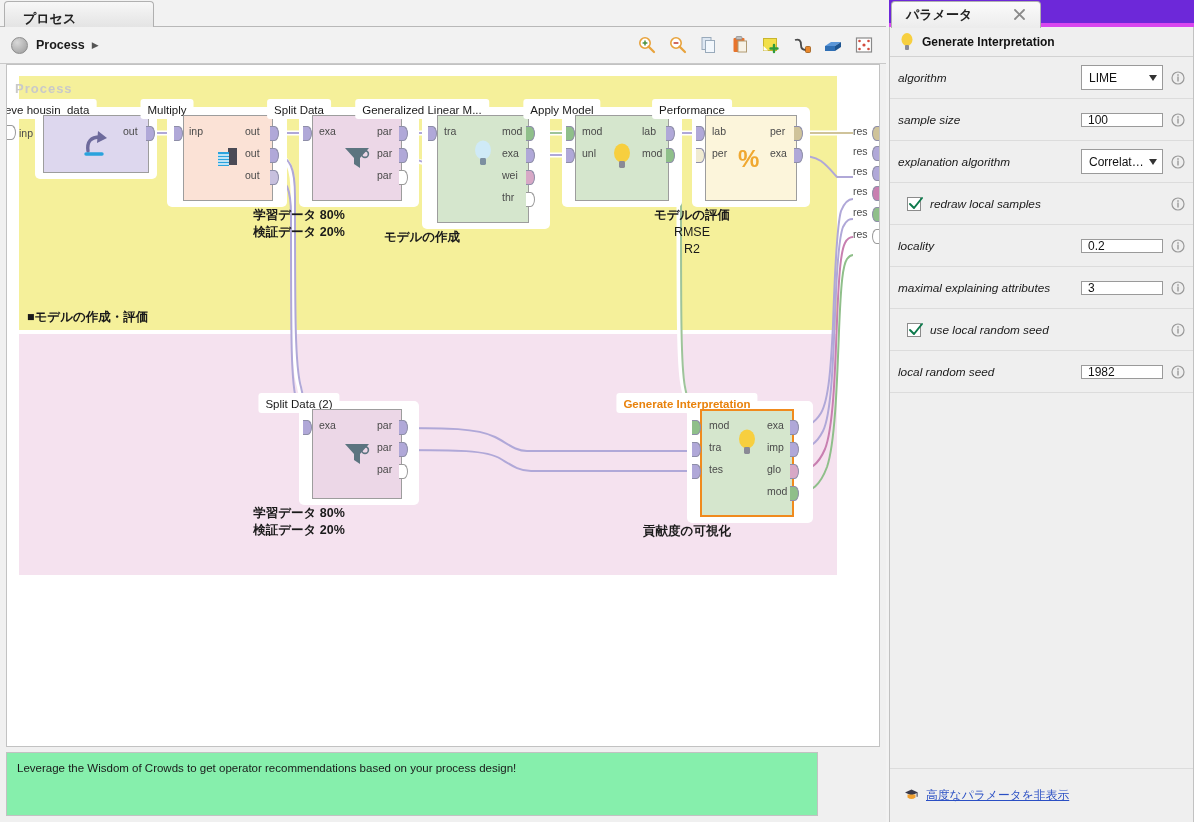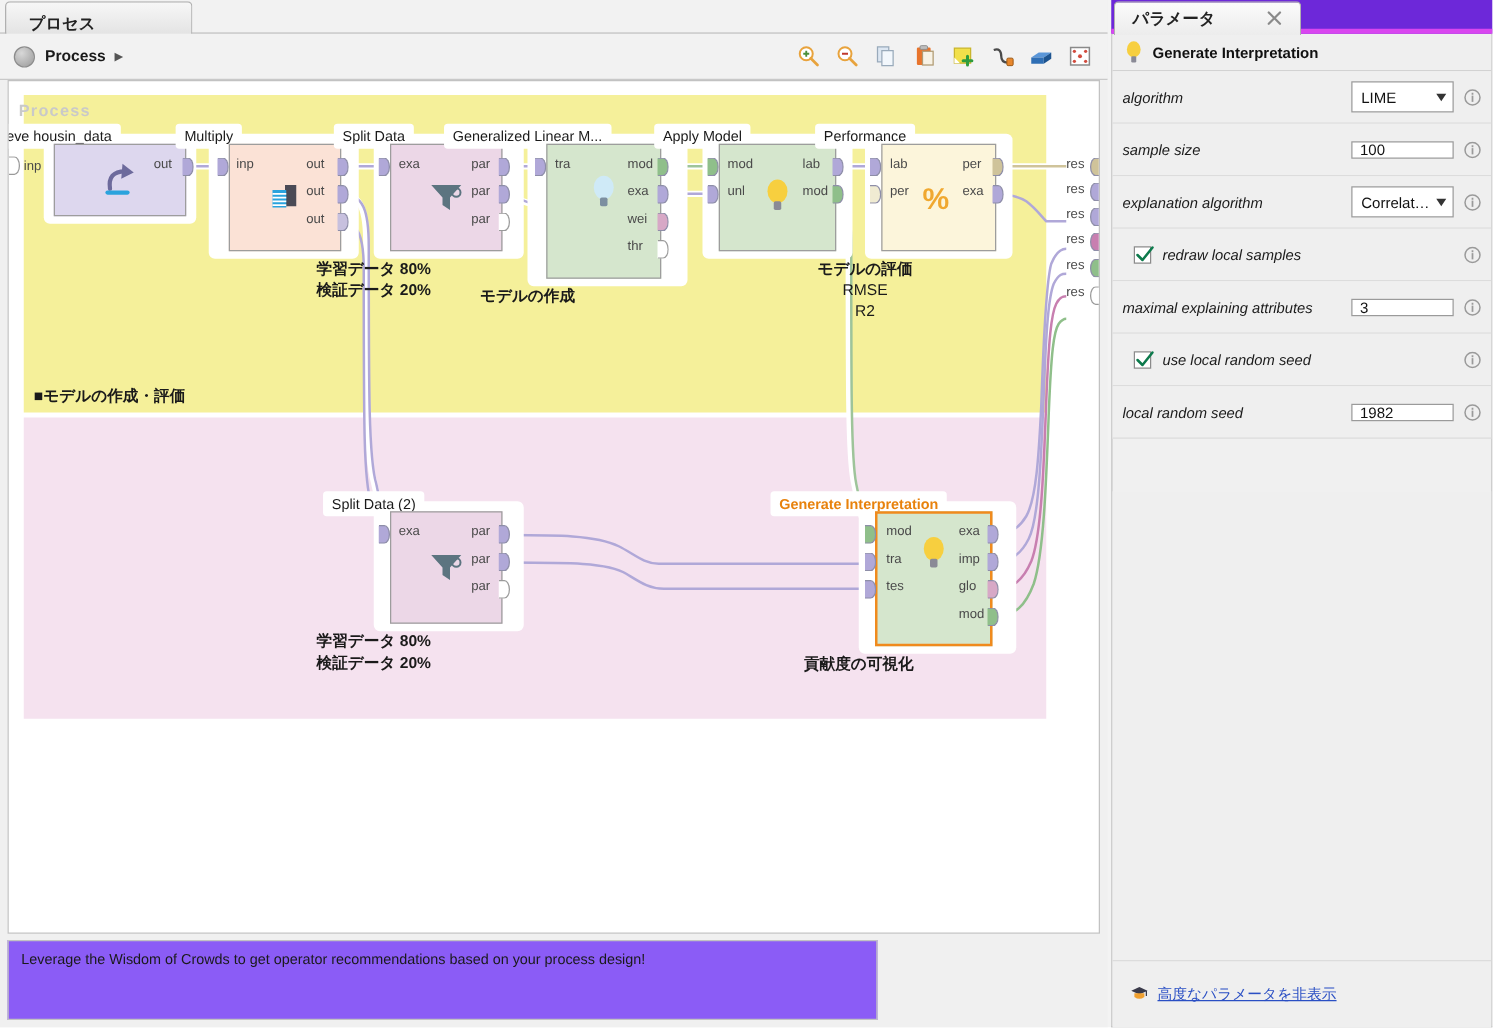--- a/index.html
+++ b/index.html
@@ -97,22 +97,22 @@
   .port-left { border-radius: 50% 0 0 50%; width: 9px; border-right: none; }
   .port-right { border-radius: 0 50% 50% 0; width: 9px; border-left: none; }
 
   .res-label { position: absolute; font-size: 10.5px; color: #4a4a4a; }
 
   
   .ico { display: block; }
 
   
   .wisdom {
-    position: absolute; left: 6px; top: 752px; width: 696px; height: 64px;
-    background: #8b5cf6; border: 1px solid #c2c2c2;
+    position: absolute; left: 6px; top: 752px; width: 812px; height: 64px;
+    background: #86efac; border: 1px solid #c2c2c2;
   }
   .wisdom-text {
     position: absolute; left: 10px; top: 9px;
     font-size: 11.5px; color: #1a1a1a;
   }
   .wisdom-btn {
     position: absolute; left: 9px; top: 29px; width: 856px; height: 30px;
     background: linear-gradient(to bottom, #f8f8f8 0%, #e6e6e6 100%);
     border: 1px solid #b6b6b6; border-radius: 2px;
     display: flex; align-items: center; justify-content: center; gap: 9px;
@@ -597,20 +597,31 @@
           </svg>
         </div>
         <span class="plabel">redraw local samples</span>
         <svg class="pinfo" viewBox="0 0 14 14">
           <circle cx="7" cy="7" r="6" fill="none" stroke="#9a9a9a" stroke-width="1.2"></circle>
           <rect x="6.3" y="5.5" width="1.4" height="5" fill="#9a9a9a"></rect>
           <rect x="6.3" y="3.2" width="1.4" height="1.6" fill="#9a9a9a"></rect>
         </svg>
       </div>
 
+      <div class="prow h42">
+        <span class="plabel">locality</span>
+        <div class="pfield">
+          <span>0.2</span>
+        </div>
+        <svg class="pinfo" viewBox="0 0 14 14">
+          <circle cx="7" cy="7" r="6" fill="none" stroke="#9a9a9a" stroke-width="1.2"></circle>
+          <rect x="6.3" y="5.5" width="1.4" height="5" fill="#9a9a9a"></rect>
+          <rect x="6.3" y="3.2" width="1.4" height="1.6" fill="#9a9a9a"></rect>
+        </svg>
+      </div>
 
       <div class="prow h42">
         <span class="plabel">maximal explaining attributes</span>
         <div class="pfield">
           <span>3</span>
         </div>
         <svg class="pinfo" viewBox="0 0 14 14">
           <circle cx="7" cy="7" r="6" fill="none" stroke="#9a9a9a" stroke-width="1.2"></circle>
           <rect x="6.3" y="5.5" width="1.4" height="5" fill="#9a9a9a"></rect>
           <rect x="6.3" y="3.2" width="1.4" height="1.6" fill="#9a9a9a"></rect>

